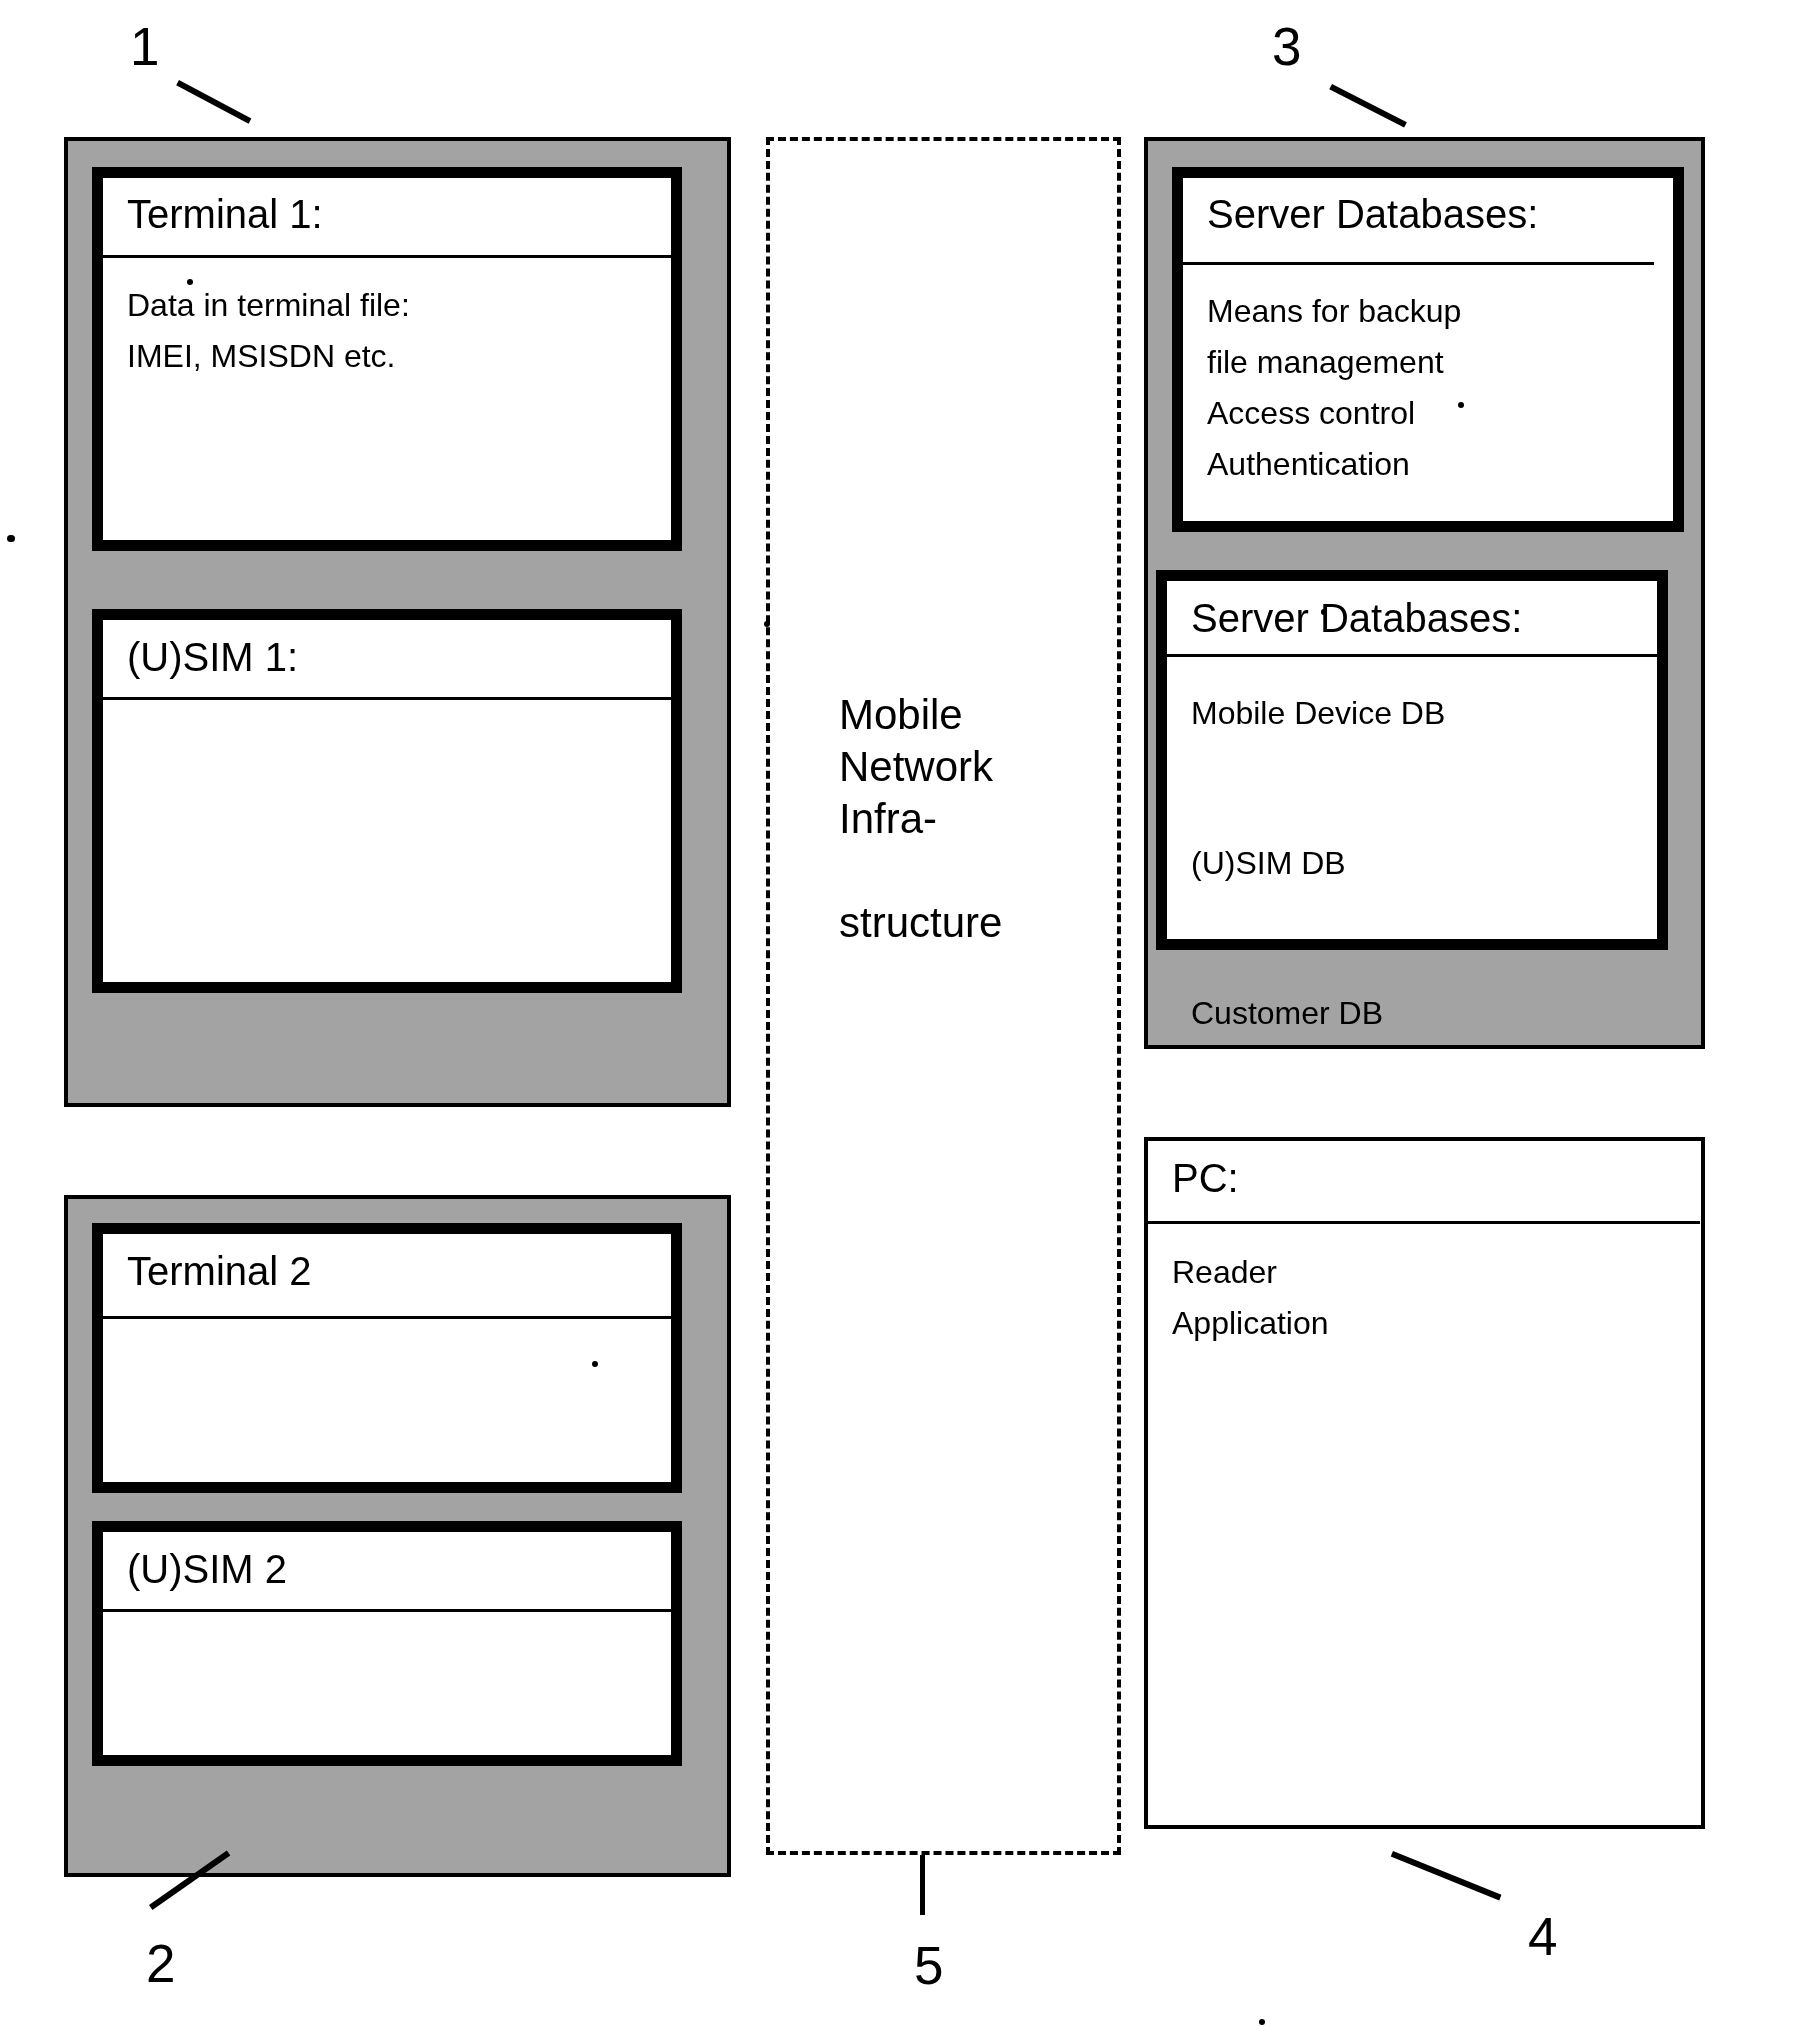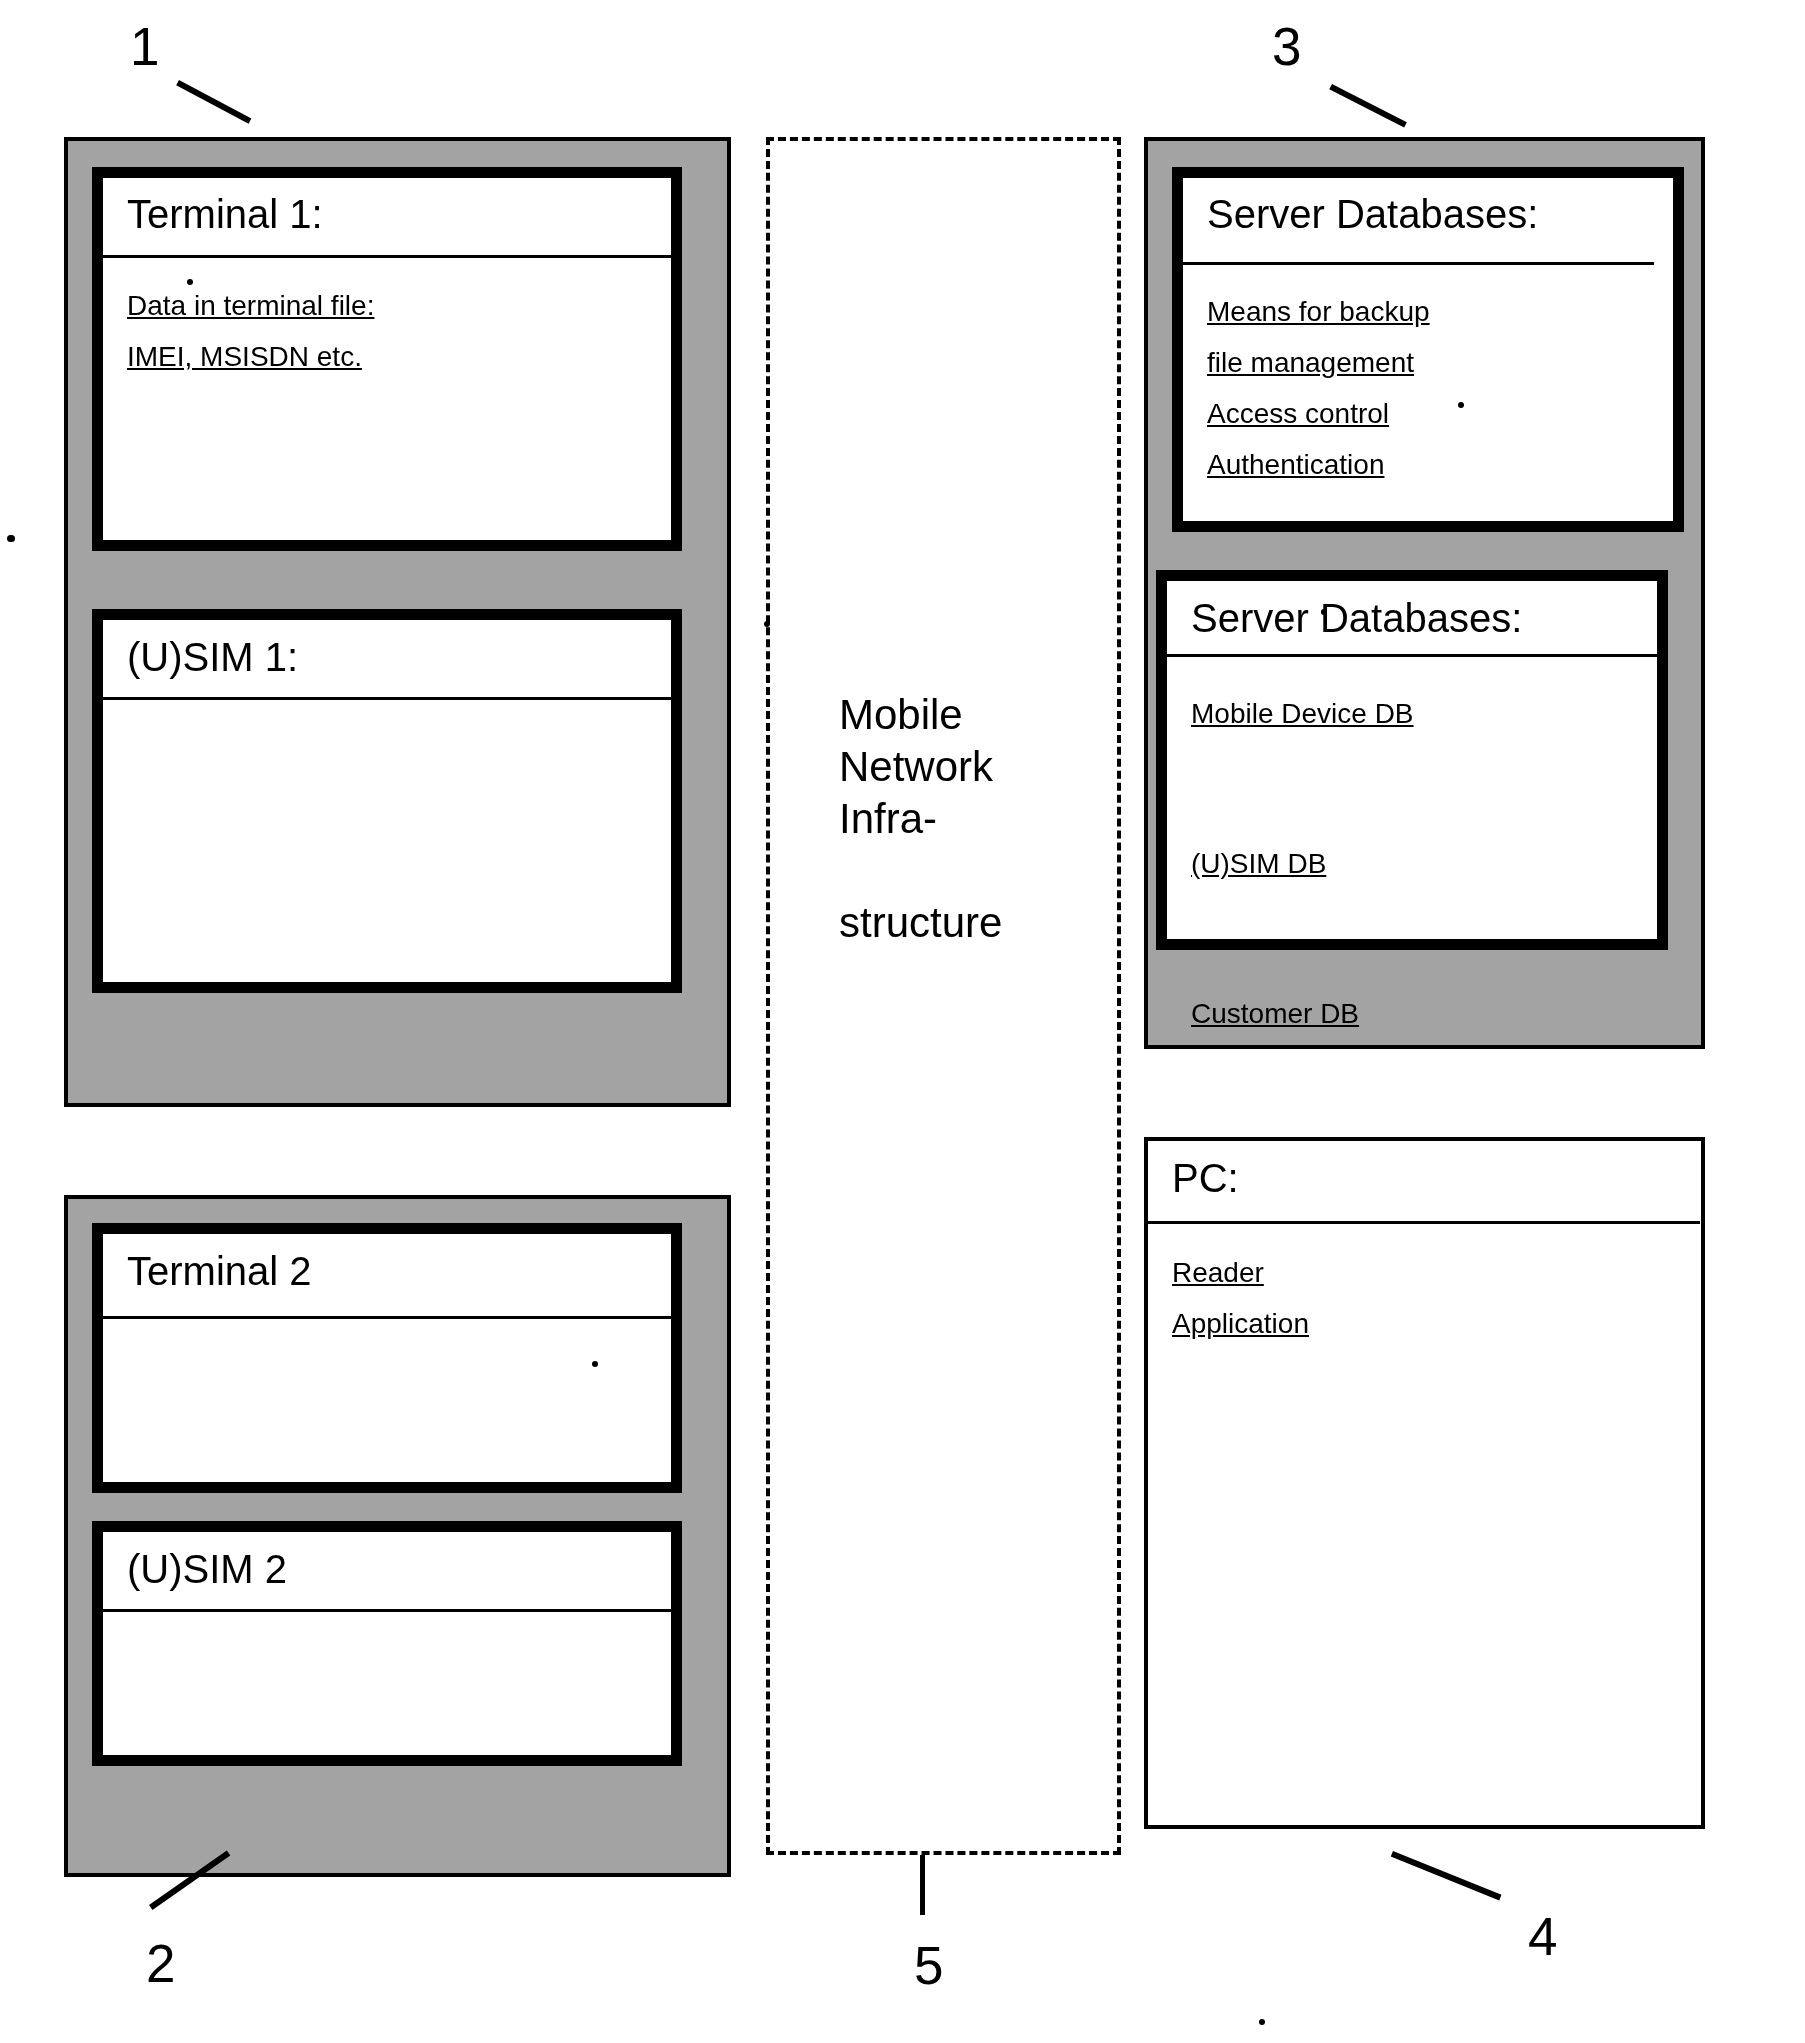--- a/index.html
+++ b/index.html
@@ -44,24 +44,23 @@
     white-space: nowrap;
   }
   .panel-divider {
     position: absolute;
     height: 0;
     border-top: 3.7px solid #000;
   }
   .panel-body {
     position: absolute;
     left: 24px;
-    font-size: 28px;
+    font-size: 32px;
     line-height: 51px;
     white-space: pre-line;
-    text-decoration: underline;
   }
   .panel-body.spaced {
     line-height: 75px;
   }
 
   
   .dashed-box {
     position: absolute;
     box-sizing: border-box;
     border: 4.6px dashed #000;

